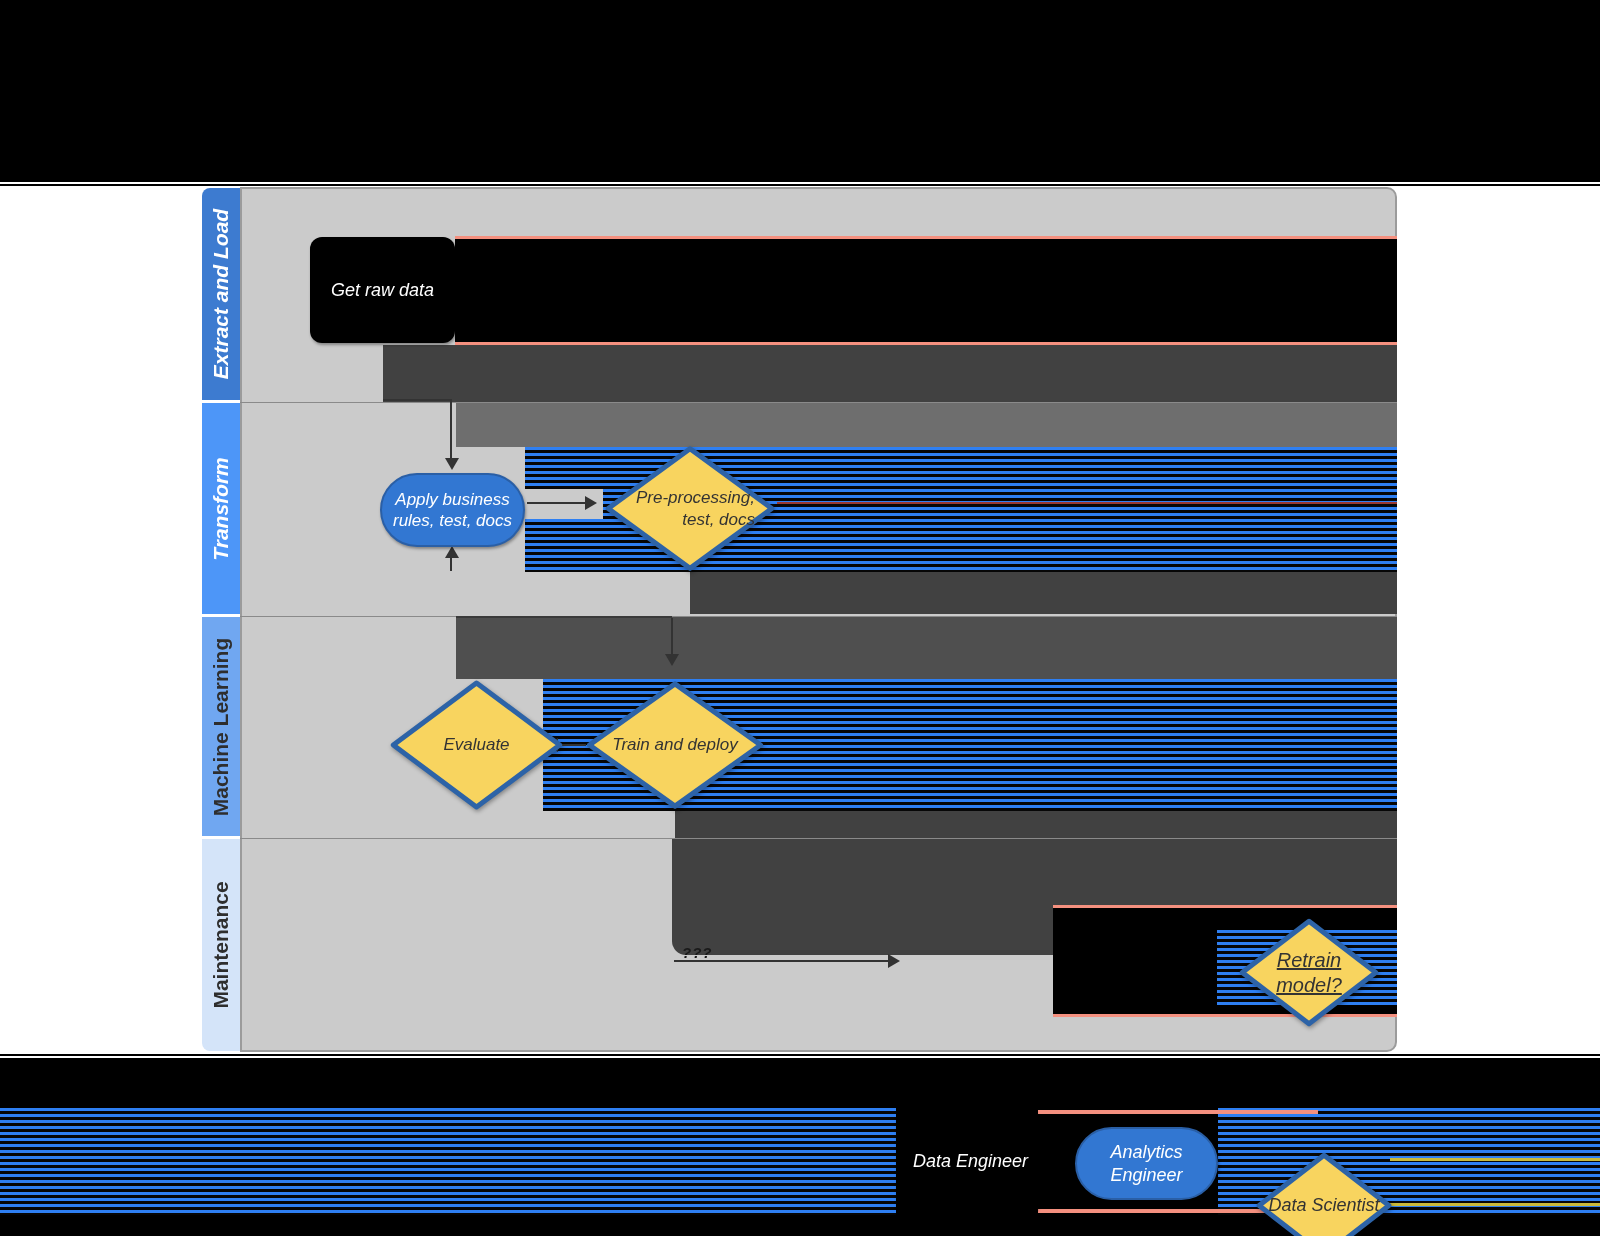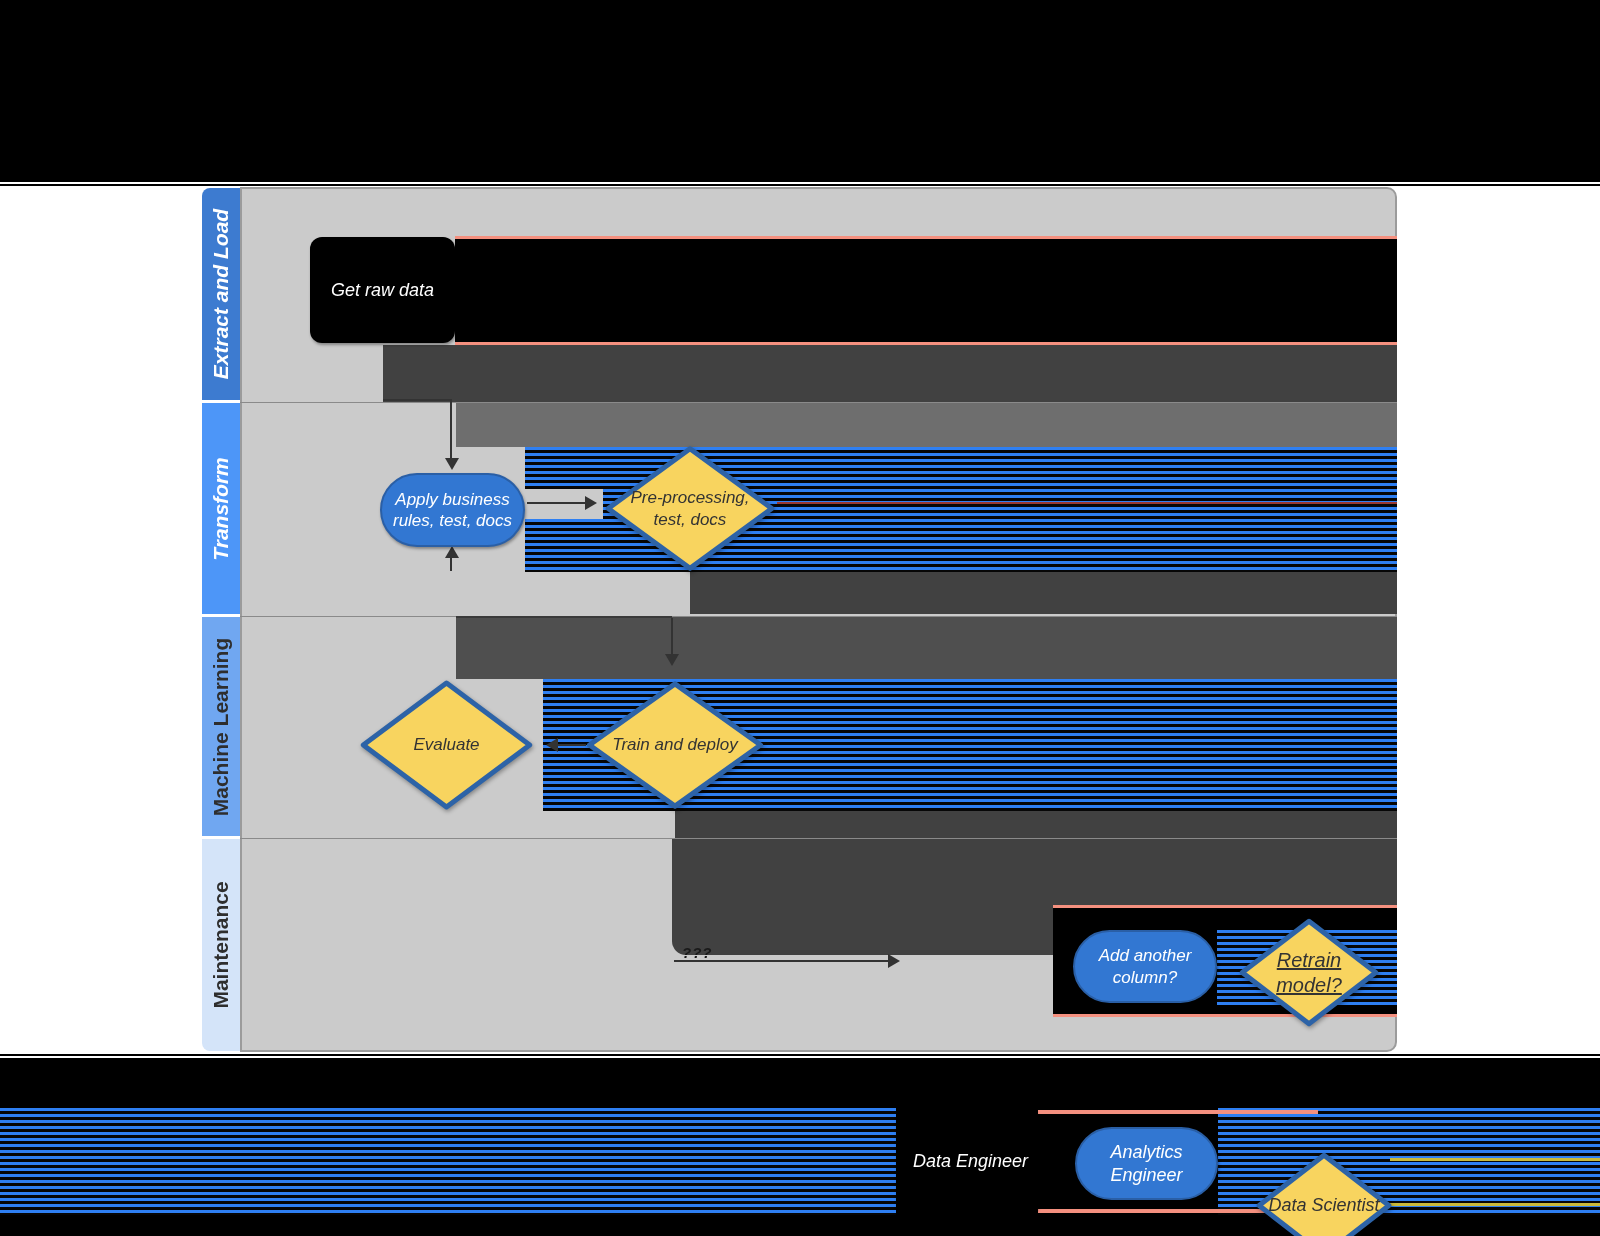--- a/index.html
+++ b/index.html
@@ -134,41 +134,38 @@
   </div>
 
   <div class="shape spill" style="left:380px;top:473px;width:145px;height:74px;">
     <div class="slabel">Apply business rules, test, docs</div>
   </div>
 
   <div class="shape sdiamond" style="left:603px;top:445px;width:174px;height:127px;">
     <svg viewBox="0 0 100 100" preserveAspectRatio="none">
       <polygon points="50,3 97,50 50,97 3,50"></polygon>
     </svg>
-    <div class="dlabel" style="max-width:130px;">Pre-processing, test, docs</div>
+    <div class="dlabel" style="max-width:130px;text-align:right;">Pre-processing, test, docs</div>
   </div>
 
-  <div class="shape sdiamond" style="left:358px;top:679px;width:177px;height:132px;">
+  <div class="shape sdiamond" style="left:388px;top:679px;width:177px;height:132px;">
     <svg viewBox="0 0 100 100" preserveAspectRatio="none">
       <polygon points="50,3 97,50 50,97 3,50"></polygon>
     </svg>
     <div class="dlabel">Evaluate</div>
   </div>
 
   <div class="shape sdiamond" style="left:584px;top:680px;width:182px;height:130px;">
     <svg viewBox="0 0 100 100" preserveAspectRatio="none">
       <polygon points="50,3 97,50 50,97 3,50"></polygon>
     </svg>
     <div class="dlabel" style="max-width:160px;">Train and deploy</div>
   </div>
 
 
-  <div class="shape spill" style="left:1073px;top:930px;width:144px;height:73px;">
-    <div class="slabel" style="max-width:115px;">Add another column?</div>
-  </div>
 
   <div class="shape sdiamond" style="left:1238px;top:918px;width:142px;height:109px;">
     <svg viewBox="0 0 100 100" preserveAspectRatio="none">
       <polygon points="50,3 97,50 50,97 3,50"></polygon>
     </svg>
     <div class="dlabel" style="font-size:20px;max-width:125px;text-decoration:underline;">Retrain model?</div>
   </div>
 
   <div class="shape srect" style="left:896px;top:1107px;width:142px;height:108px;justify-content:flex-end;">
     <div class="slabel">Data Engineer</div>

